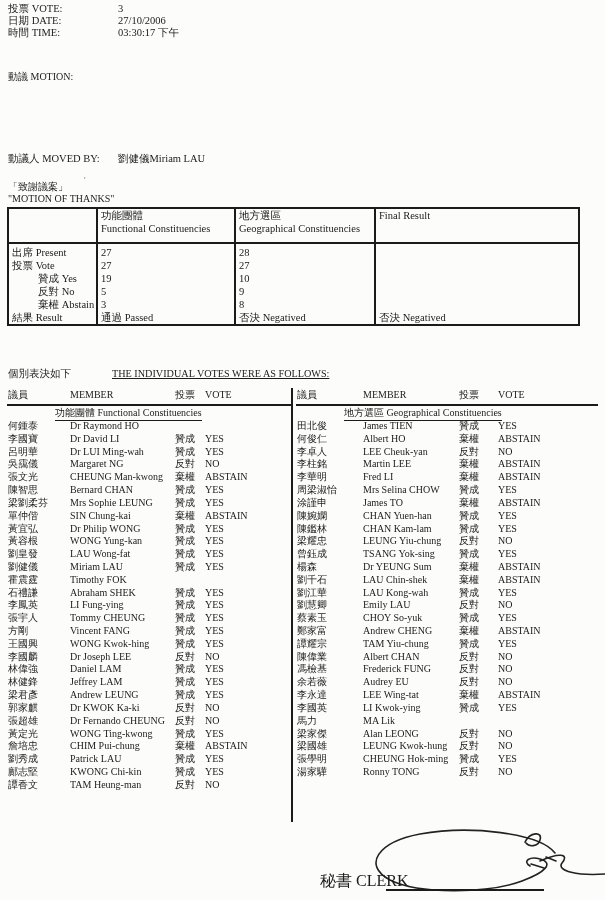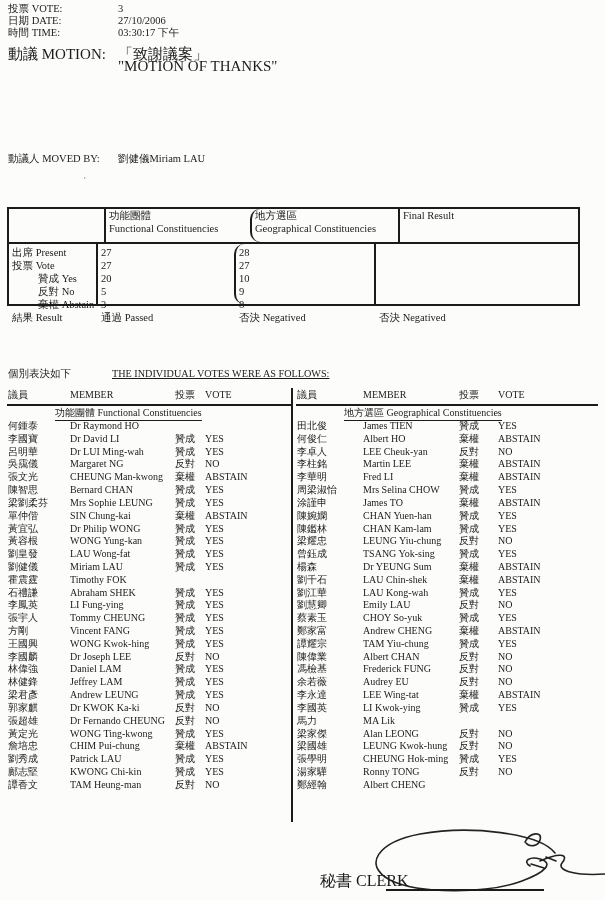--- a/index.html
+++ b/index.html
@@ -7,33 +7,33 @@
     position:relative;width:605px;height:900px;background:#fcfcfb;
     font-family:"Liberation Serif","DejaVu Serif",serif;color:#1b1b1b;
     overflow:hidden;margin:0 auto;padding-left:39px;
   }
   .abs{position:absolute;}
   .nowrap{white-space:nowrap;}
   
   .meta{left:8px;top:3px;font-size:10.5px;line-height:12.2px;}
   .meta-row{display:flex;}
   .meta-label{width:110px;flex:0 0 110px;}
-  .motion{left:8px;top:48px;font-size:15px;line-height:12.2px;display:flex;}
+  .motion{left:8px;top:71px;font-size:10px;line-height:12.2px;display:flex;flex-direction:column;}
   .movedby{left:8px;top:153px;font-size:10.5px;line-height:12.2px;display:flex;}
   .stray{left:84px;top:175px;font-size:9px;color:#777;}
   
   .sumtable{
     left:7px;top:207px;width:569px;border:2px solid #1b1b1b;
     font-size:10.5px;
   }
-  .sum-head{display:flex;height:33px;border-bottom:2px solid #1b1b1b;gap:8px;}
-  .sum-body{display:flex;height:60px;}
+  .sum-head{display:flex;height:33px;border-bottom:2px solid #1b1b1b;}
+  .sum-body{display:flex;height:80px;}
   .sc0{width:84px;flex:0 0 84px;}
   .sc1{width:133px;flex:0 0 133px;border-left:2px solid #1b1b1b;}
-  .sc2{width:135px;flex:0 0 135px;border-left:2px solid #1b1b1b;border-radius:10px;}
+  .sc2{width:135px;flex:0 0 135px;border-left:2px solid #1b1b1b;}
   .sc3{flex:1 1 auto;border-left:2px solid #1b1b1b;}
   .sum-head .cell{padding:1px 0 0 3px;line-height:12.5px;}
   .sum-body .cell{padding:2px 0 0 3px;line-height:13px;}
   .sum-body .cell div{height:13px;white-space:nowrap;}
   .indent{padding-left:26px;}
   
   .intro-cn{left:8px;top:367px;font-size:10.5px;}
   .intro-en{left:112px;top:368px;font-size:10.2px;text-decoration:underline;}
   .vcol{font-size:10px;}
   .vcol-left{left:7px;top:389px;width:284px;}
@@ -112,21 +112,21 @@
         <div>出席 Present</div>
         <div>投票 Vote</div>
         <div class="indent">贊成 Yes</div>
         <div class="indent">反對 No</div>
         <div class="indent">棄權 Abstain</div>
         <div>結果 Result</div>
       </div>
       <div class="sc1 cell">
         <div>27</div>
         <div>27</div>
-        <div>20</div>
+        <div>19</div>
         <div>5</div>
         <div>3</div>
         <div>通過 Passed</div>
       </div>
       <div class="sc2 cell">
         <div>28</div>
         <div>27</div>
         <div>10</div>
         <div>9</div>
         <div>8</div>
@@ -507,26 +507,20 @@
           <span class="c-name">張學明</span>
           <span class="c-member">CHEUNG Hok-ming</span>
           <span class="c-votecn">贊成</span>
           <span class="c-voteen">YES</span>
         </div>
         <div class="vrow">
           <span class="c-name">湯家驊</span>
           <span class="c-member">Ronny TONG</span>
           <span class="c-votecn">反對</span>
           <span class="c-voteen">NO</span>
-        </div>
-        <div class="vrow">
-          <span class="c-name">鄭經翰</span>
-          <span class="c-member">Albert CHENG</span>
-          <span class="c-votecn"></span>
-          <span class="c-voteen"></span>
         </div>
       </div>
   </div>
 
   <svg class="abs sig" width="255" height="82" viewBox="0 0 255 82">
     <g fill="none" stroke="#222" stroke-width="1.6" stroke-linecap="round">
       <path d="M 205 35 C 190 15, 120 7, 70 16 C 28 24, 12 47, 40 62 C 70 77, 140 75, 172 63 C 196 54, 204 45, 190 41 C 180 38, 172 43, 180 48"></path>
       <path d="M 175 24 C 180 14, 193 13, 190 22 C 188 29, 179 29, 176 25"></path>
       <path d="M 196 39 l 10 4"></path>
       <path d="M 181 46 l 13 4"></path>

